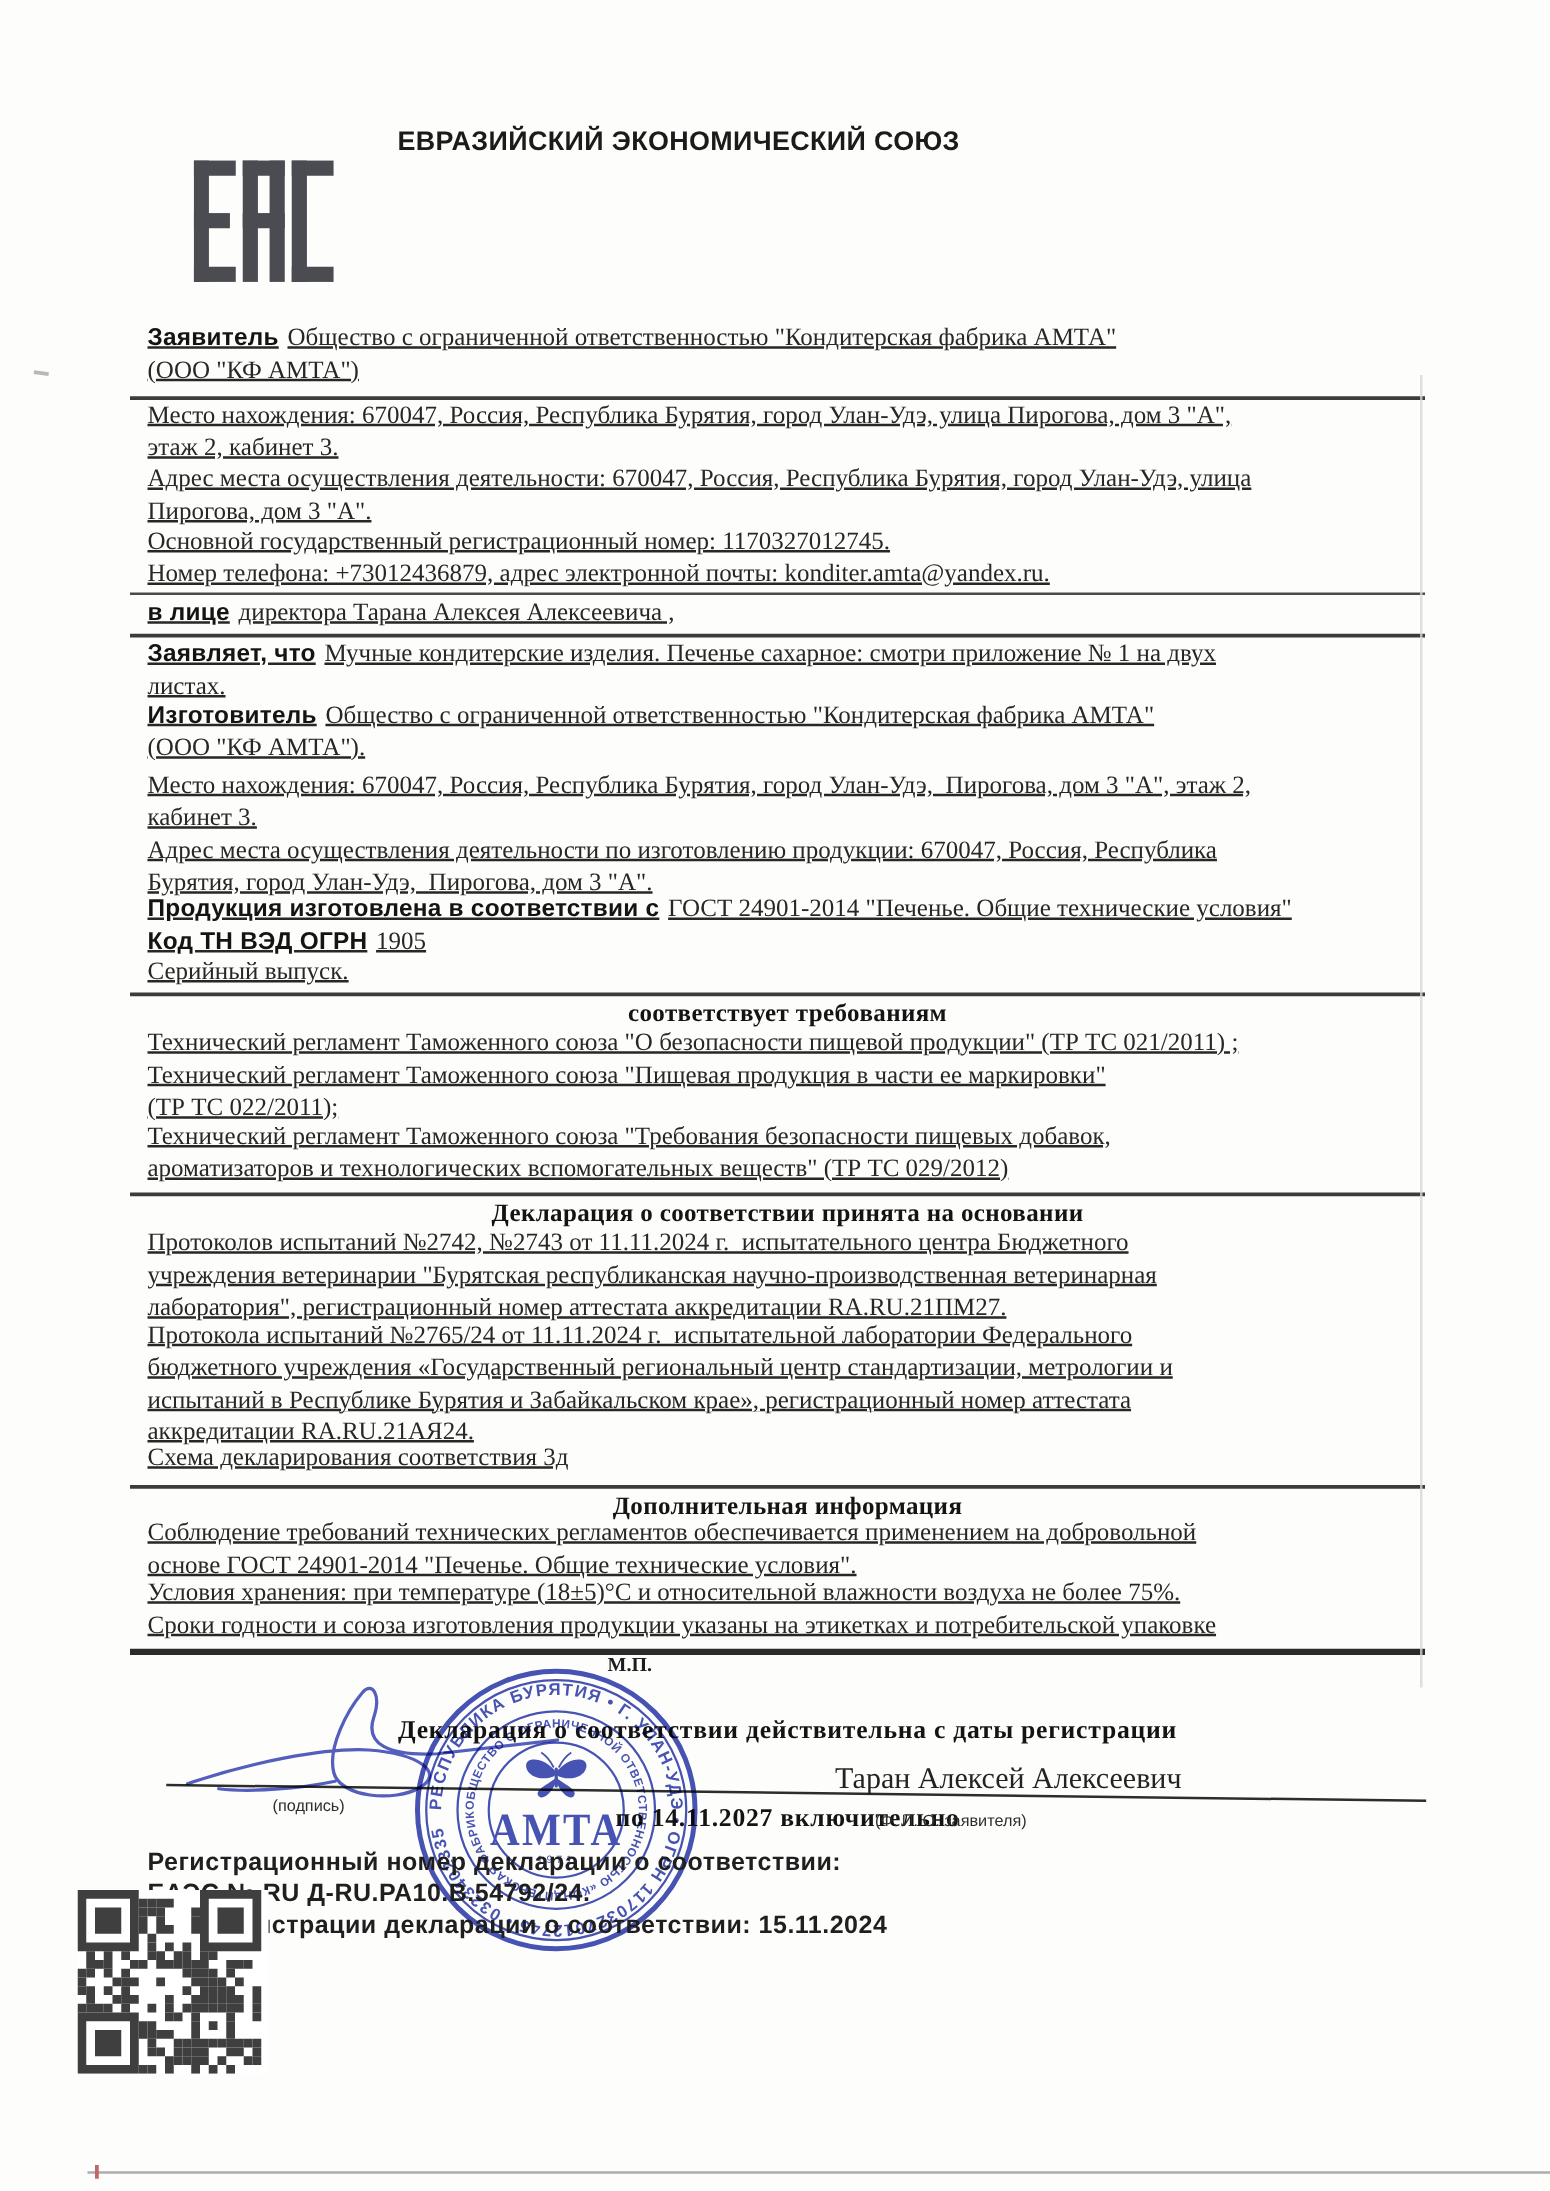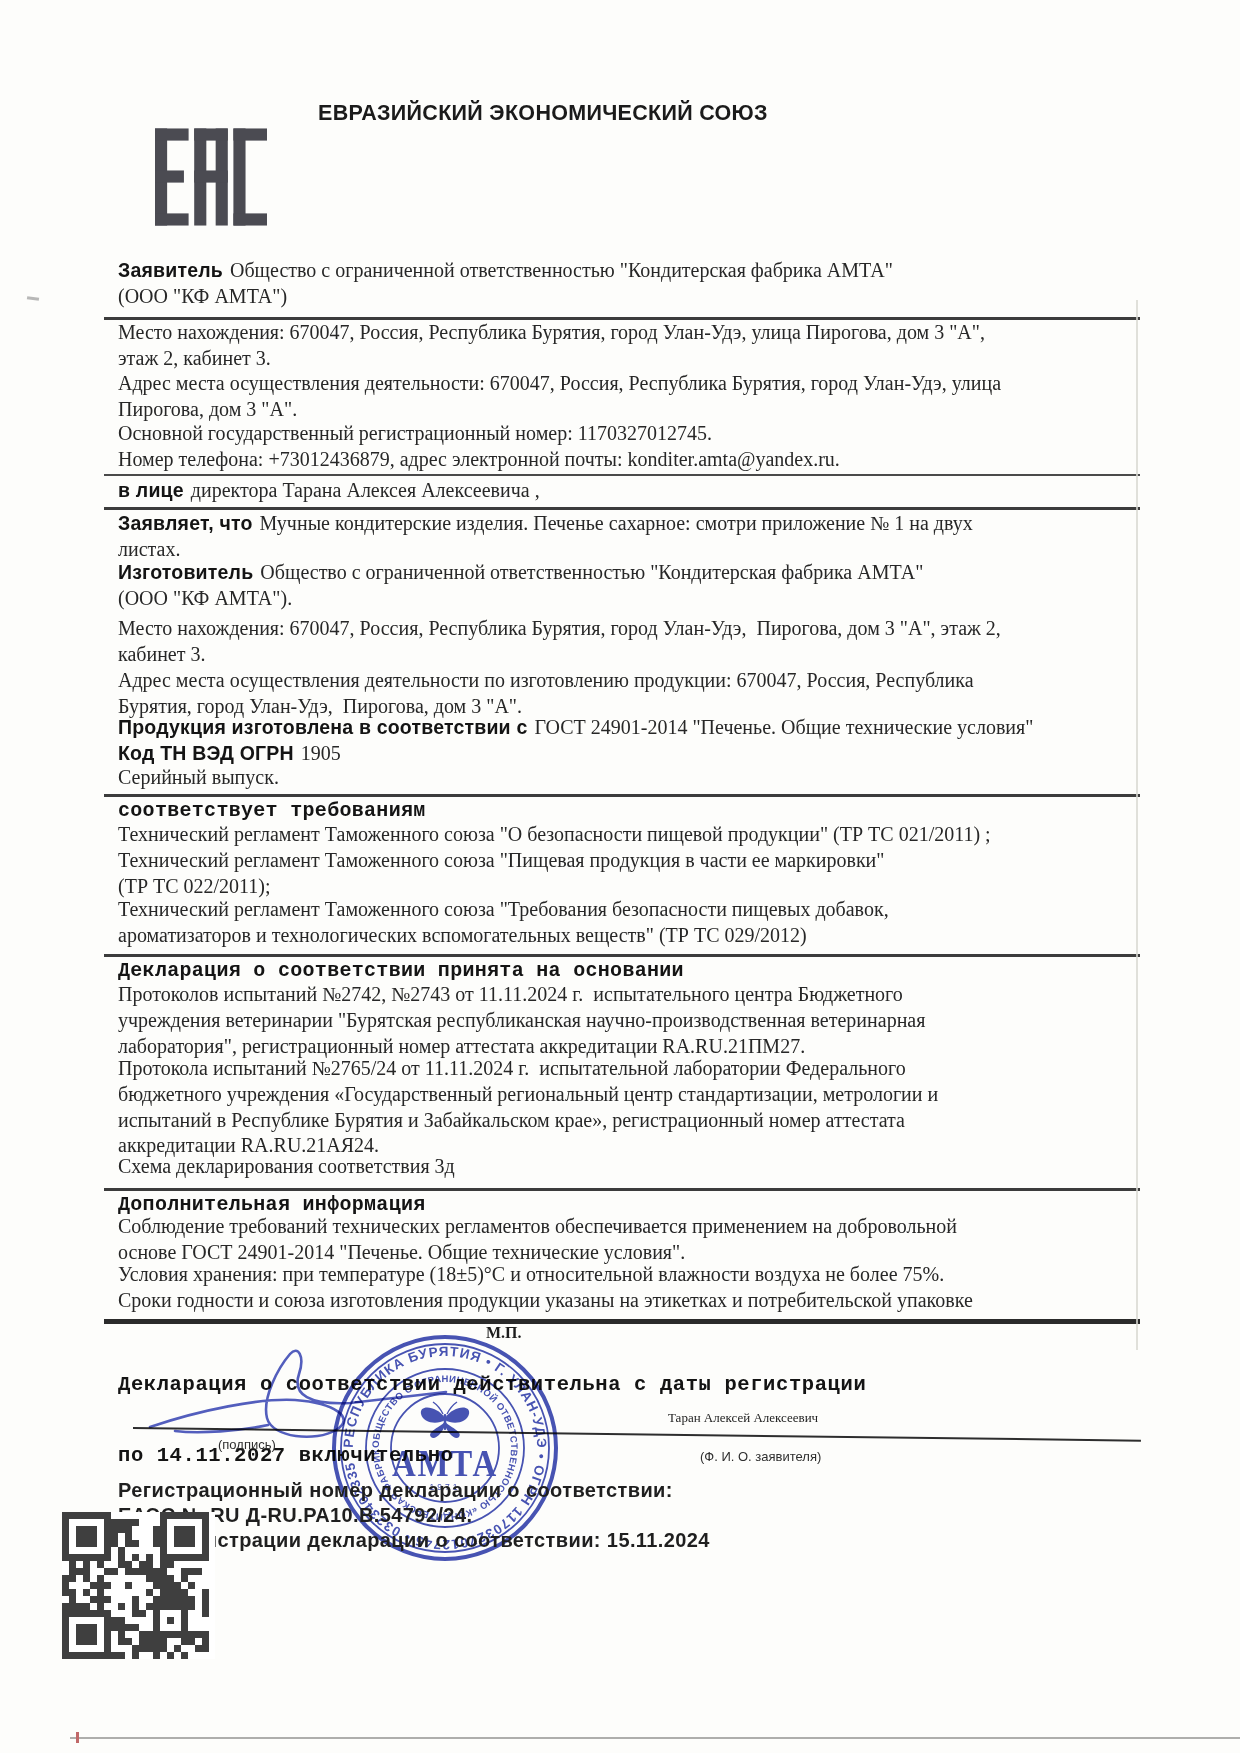--- a/index.html
+++ b/index.html
@@ -7,44 +7,44 @@
     position:relative;width:1240px;height:1753px;background:#fdfdfb;
     font-family:"Liberation Serif",serif;color:#262626;overflow:hidden;
   }
   .doc-title{
     position:absolute;left:318px;top:98px;width:640px;text-align:left;
     font-family:"Liberation Sans",sans-serif;font-weight:bold;font-size:21.5px;
     line-height:30px;color:#1b1b1b;letter-spacing:.3px;
   }
   .para{
     position:absolute;left:118px;width:1024px;margin:0;
-    font-size:20px;line-height:25.8px;white-space:pre-wrap;color:#272727;
+    font-size:20px;line-height:25.8px;white-space:pre-wrap;color:#272727;text-decoration:underline;
   }
   .lead{
     font-family:"Liberation Sans",sans-serif;font-weight:bold;font-size:19.5px;
     color:#141414;margin-right:7px;letter-spacing:.2px;
   }
   .h{
     position:absolute;left:118px;width:1024px;margin:0;
-    font-family:Liberation Mono, monospace;font-weight:bold;font-size:20px;
-    color:#141414;letter-spacing:.3px;line-height:24px;white-space:pre-wrap;
+    font-family:Liberation Serif, serif;font-weight:bold;font-size:20px;
+    color:#141414;letter-spacing:.3px;line-height:24px;white-space:pre-wrap;text-align:center;
   }
   .rule{position:absolute;left:104px;width:1036px;height:2px;background:#3c3c3c;}
   .rule-thin{height:1.5px;background:#4a4a4a;}
   .rule-thick{height:5px;background:#2b2b2b;}
   .validity{line-height:23.5px;font-size:20.5px;letter-spacing:.6px;}
   .reg-line{
     position:absolute;left:118px;margin:0;font-family:"Liberation Sans",sans-serif;
     font-weight:bold;font-size:20px;color:#1f1f1f;letter-spacing:.4px;white-space:pre;
   }
   .caption{
     position:absolute;font-family:"Liberation Sans",sans-serif;font-size:13px;color:#2e2e2e;
   }
   .mp{position:absolute;left:486px;top:1324px;font-weight:bold;font-size:16px;color:#1d1d1d;}
-  .holder-name{position:absolute;left:668px;top:1410px;font-size:13px;color:#232323;}
+  .holder-name{position:absolute;left:668px;top:1410px;font-size:24px;color:#232323;}
   .sign-line{
     position:absolute;left:133px;top:1427px;width:1008px;height:2px;background:#2d2d2d;
     transform:rotate(.72deg);transform-origin:left center;
   }
   .eac-logo{position:absolute;left:155px;top:125px;}
   .stamp{
     position:absolute;left:327px;top:1330px;mix-blend-mode:multiply;opacity:.9;
     filter:blur(.35px);
   }
   .signature-svg{position:absolute;left:120px;top:1330px;mix-blend-mode:multiply;}

